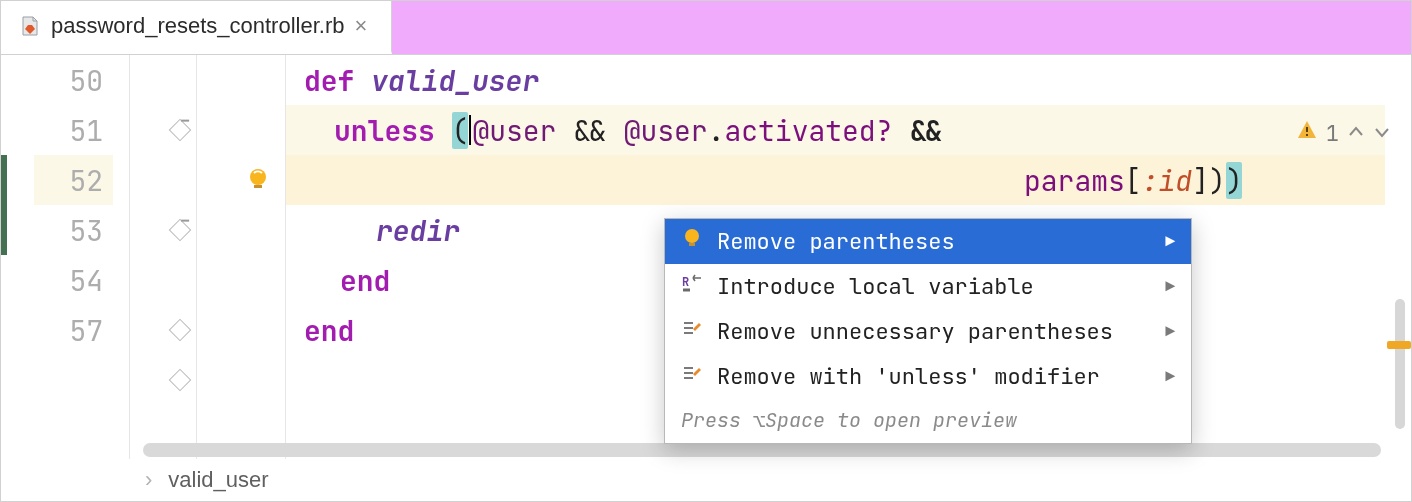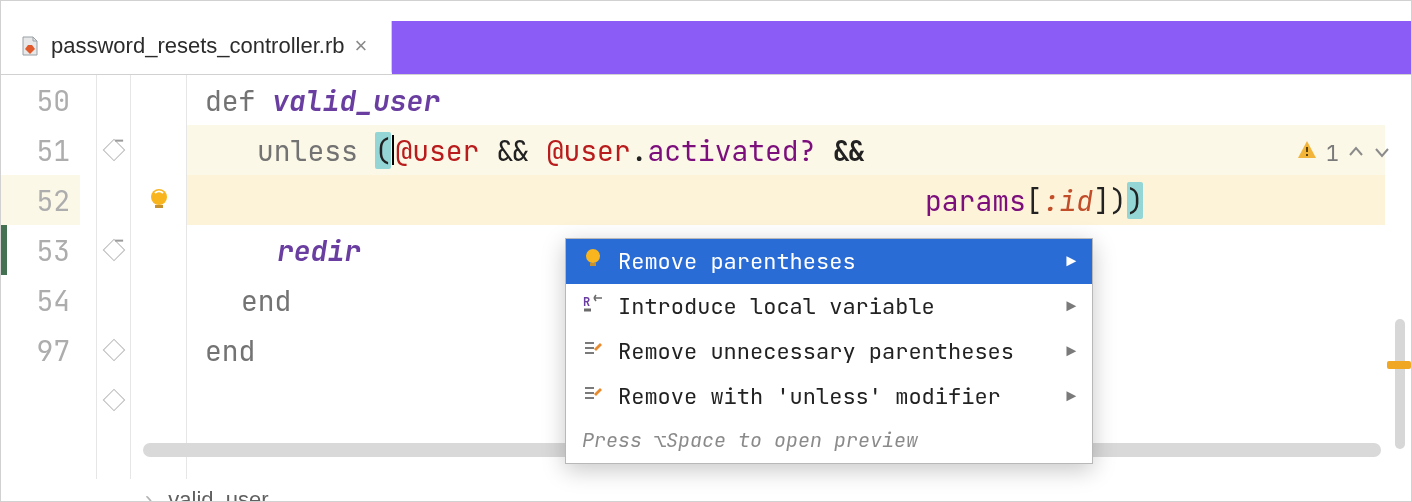--- a/index.html
+++ b/index.html
@@ -12,22 +12,21 @@
     position: relative;
   }
   .mono { font-family: "JetBrains Mono", "Consolas", "Menlo", monospace; }
 
   
   .tab-strip {
     height: 54px;
     display: flex;
     align-items: stretch;
     border-bottom: 1px solid #d1d1d1;
-    background: #8b5cf6;
-    margin-top: 20px;
+    background: #f0abfc;
   }
   .tab {
     display: flex;
     align-items: center;
     gap: 10px;
     padding: 0 24px 0 18px;
     background: #fff;
     border-right: 1px solid #d1d1d1;
     font-size: 22px;
     color: #2b2b2b;
@@ -37,20 +36,21 @@
 
   
   .editor {
     display: flex;
     height: calc(100% - 54px - 42px);
     position: relative;
   }
   .gutter-lines, .gutter-marks, .gutter-fold {
     border-right: 1px solid #e6e6e6;
     text-align: right;
+    margin-left: 33px;
   }
   .gutter-lines { width: 96px; padding-right: 16px; }
   .gutter-marks { width: 34px; }
   .gutter-fold { width: 10px; }
 
   .row {
     height: 50px;
     font-size: 28px;
     display: flex;
     align-items: center;
@@ -77,23 +77,23 @@
   .code-area .line-52, .gutter-lines .line-52 { background: #fcf8e8; text-align: center; }
 
   
   .diff-bar {
     position: absolute; left: 0; top: 100px; width: 6px; height: 100px;
     background: #447152;
   }
 
   
   .c-com { color: #9e9e9e; font-style: italic; }
-  .c-kw  { color: #737373; font-weight: 400; }
+  .c-kw  { color: #a21caf; font-weight: 700; }
   .c-def { color: #6a3ea1; font-style: italic; font-weight: 600; }
-  .c-ivar{ color: #b91c1c; }
+  .c-ivar{ color: #701a75; }
   .c-meth{ color: #7c0f7c; }
   .c-sym { color: #c14e29; font-style: italic; }
   .c-pun { color: #222; }
   .paren-hl { background: #94d6d6; border-radius: 2px; }
   .cursor-pipe { display:inline-block; width:2px; height:30px; background:#000; vertical-align: middle; margin:0 1px;}
 
   
   .popup {
     position: absolute;
     left: 378px;
@@ -230,21 +230,21 @@
     </span>
   </div>
 
   <div class="gutter-lines">
     <div class="diff-bar"></div>
     <div class="row">50</div>
     <div class="row">51</div>
     <div class="row line-52">52</div>
     <div class="row">53</div>
     <div class="row">54</div>
-    <div class="row">97</div>
+    <div class="row">57</div>
   </div>
 
   <div class="gutter-marks">
     <div class="row"></div>
     <div class="row">
         <span class="fold-dia minus"></span>
       </div>
     <div class="row line-52"></div>
     <div class="row">
         <span class="fold-dia minus"></span>
@@ -275,21 +275,21 @@
     <div class="row"></div>
     <div class="row"></div>
     <div class="row"></div>
     <div class="row"></div>
   </div>
 
   <div class="code-area">
     <div class="code-line">
       <span class="c-kw">def </span><span class="c-def">valid_user</span>
     </div>
-    <div class="code-line hl line-52" style="padding-left:34px">
+    <div class="code-line hl line-52" style="padding-left:12px">
       <span style="width:36px"></span>
       <span class="c-kw">unless </span><span class="c-pun paren-hl">(</span><span class="cursor-pipe"></span><span class="c-ivar">@user</span><span class="c-pun"> &amp;&amp; </span><span class="c-ivar">@user</span><span class="c-pun">.</span><span class="c-meth">activated?</span><span class="c-pun" style="font-weight:600"> &amp;&amp; </span>
     </div>
     <div class="code-line hl" style="padding-left:18px">
       <span style="width:720px"></span>
       <span class="c-meth">params</span><span class="c-pun">[</span><span class="c-sym">:id</span><span class="c-pun">]</span><span class="c-pun">)</span><span class="c-pun paren-hl">)</span>
     </div>
     <div class="code-line">
       <span style="width:72px"></span>
       <span class="c-def">redir</span>

